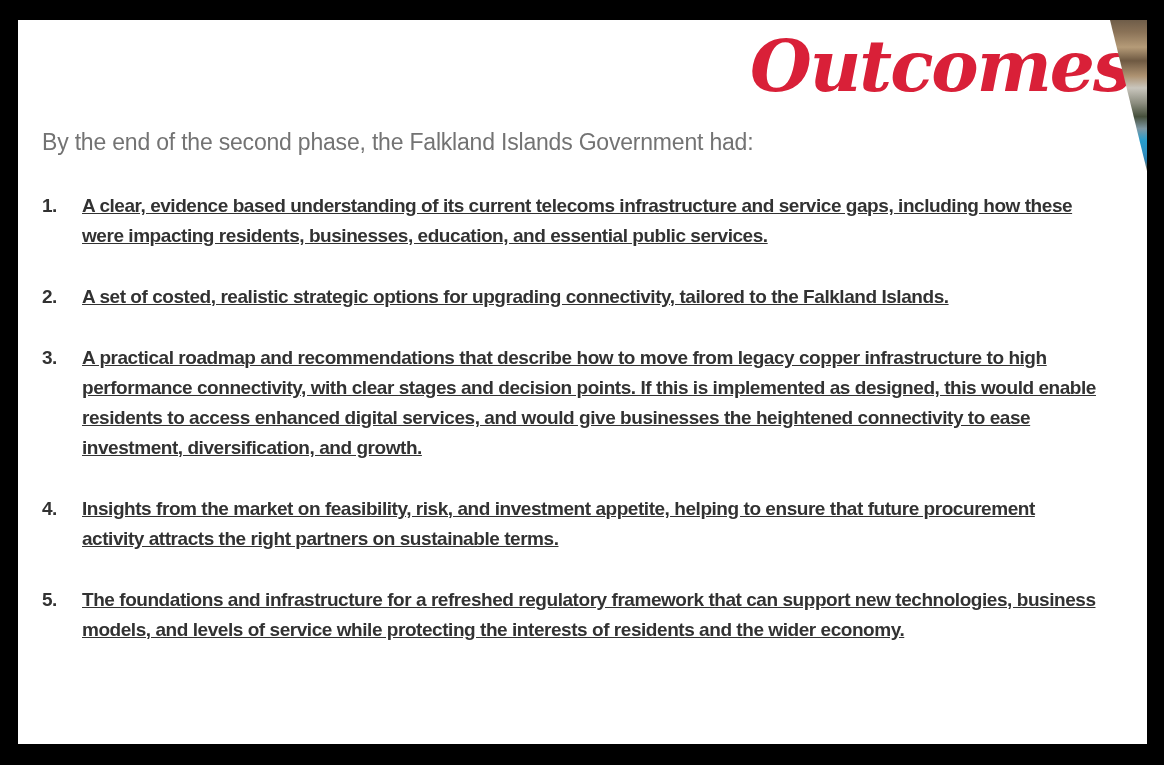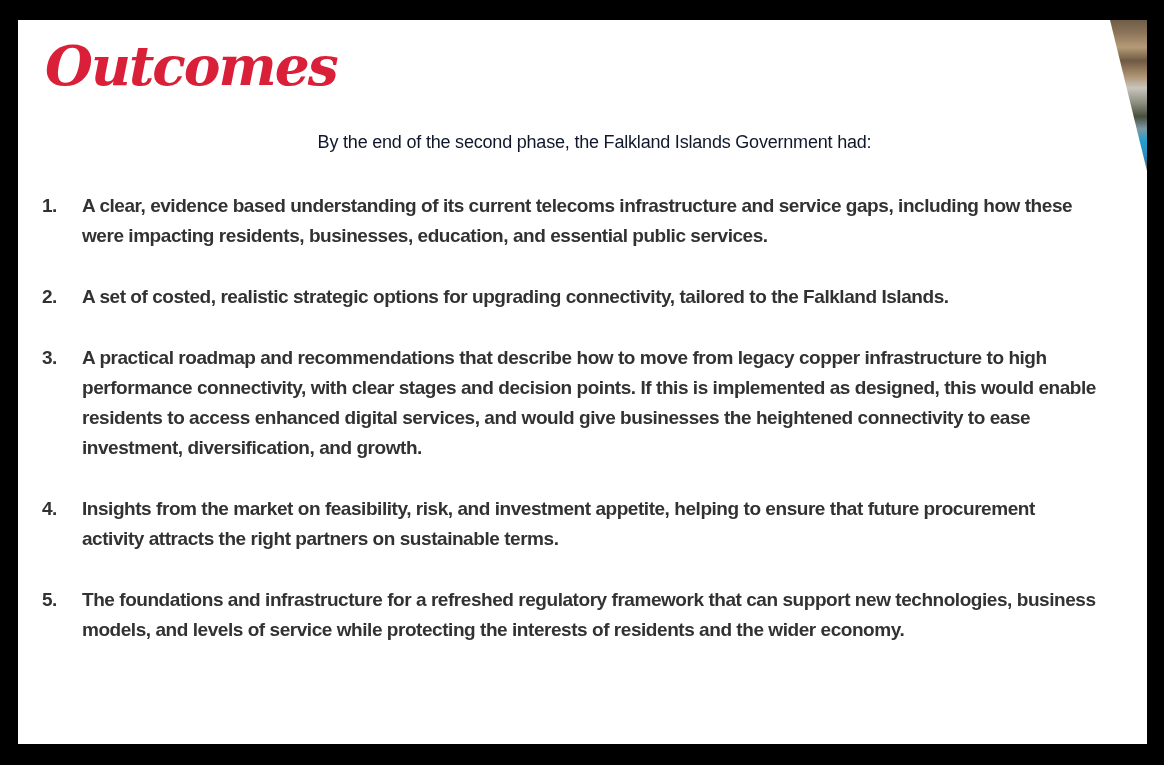--- a/index.html
+++ b/index.html
@@ -44,34 +44,34 @@
       #7e98a4 72%,
       #259ccd 80%,
       #2f8fc0 88%,
       #2b7fae 93%,
       #8b7054 100%);
   }
   .title {
     font-family: "DejaVu Serif", serif;
     font-style: italic;
     font-weight: 700;
-    font-size: 55px;
+    font-size: 71px;
     line-height: 64px;
     letter-spacing: -2px;
     color: #d92038;
     margin: 4px 16px 0 3px;
+    text-align: right;
   }
   .intro {
     margin-top: 31px;
-    font-size: 18px;
+    font-size: 23px;
     line-height: 26px;
     font-weight: 400;
     letter-spacing: -0.2px;
-    color: #0f172a;
-    text-align: center;
+    color: #737373;
   }
   .outcome-list {
     margin-top: 36px;
   }
   .list-item {
     display: flex;
     align-items: flex-start;
     margin-bottom: 31px;
     font-size: 19px;
     line-height: 30px;
@@ -79,20 +79,21 @@
     letter-spacing: -0.45px;
     color: #323232;
   }
   .item-number {
     flex: none;
     width: 40px;
   }
   .item-text {
     width: 1015px;
     max-width: 1015px;
+    text-decoration: underline;
   }
 </style>
 </head>
 <body>
 
 <div class="frame">
   <div class="page">
 
     <h1 class="title">Outcomes</h1>
 

